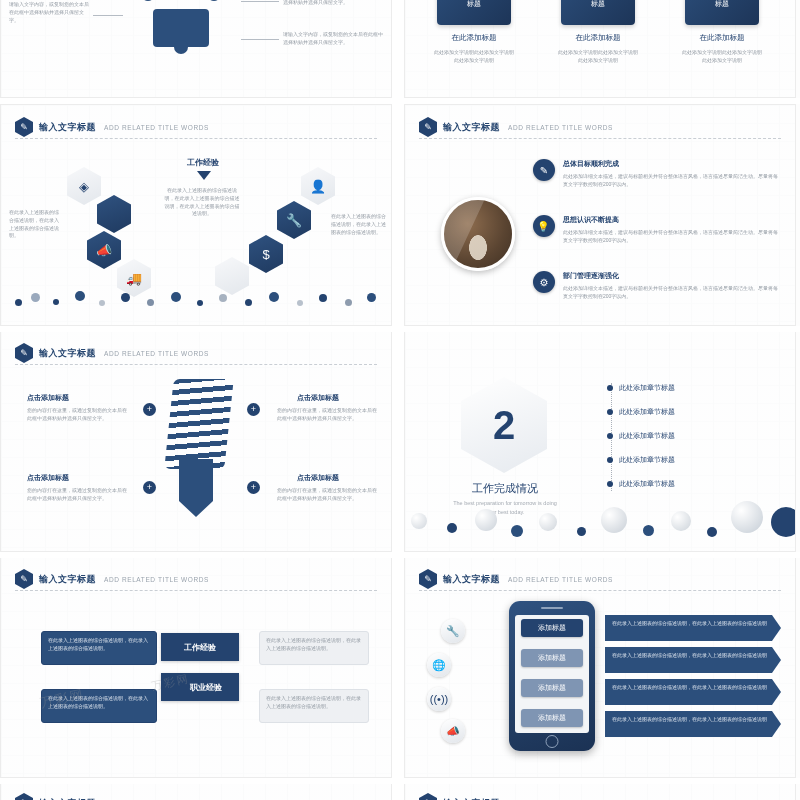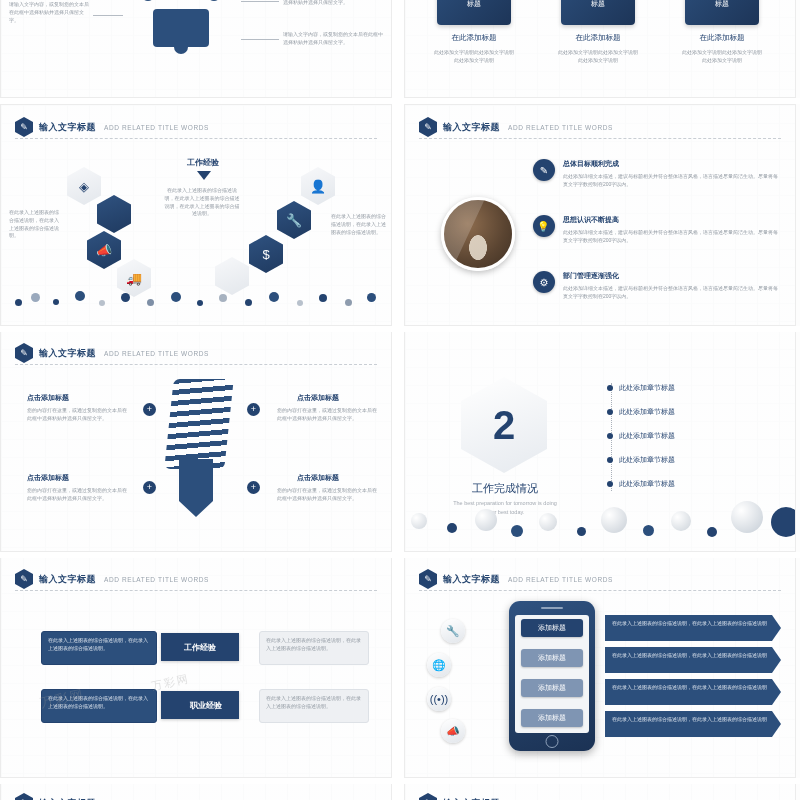--- a/index.html
+++ b/index.html
@@ -389,21 +389,21 @@
       <div class="tiny">在此录入上述图表的综合描述说明，在此录入上述图表的综合描述说明。</div>
     </div>
     <div class="ribbon" style="left:160px; top:76px; width:78px;">工作经验</div>
     <div class="txtbox" style="left:258px; top:74px; width:110px; height:34px;">
       <div class="tiny">在此录入上述图表的综合描述说明，在此录入上述图表的综合描述说明。</div>
     </div>
 
     <div class="txtbox blue" style="left:40px; top:132px; width:116px; height:34px;">
       <div class="tiny">在此录入上述图表的综合描述说明，在此录入上述图表的综合描述说明。</div>
     </div>
-    <div class="ribbon" style="left:160px; top:134px; width:78px;padding-left:12px;">职业经验</div>
+    <div class="ribbon" style="left:160px; top:116px; width:78px;padding-left:12px;">职业经验</div>
     <div class="txtbox" style="left:258px; top:132px; width:110px; height:34px;">
       <div class="tiny">在此录入上述图表的综合描述说明，在此录入上述图表的综合描述说明。</div>
     </div>
 
     <div class="watermark" style="left:150px; top:118px;">万彩网</div>
   </div>
 
   <div class="slide persp" id="s8">
     <div class="s-head">
       <div class="hexbadge">✎</div>

